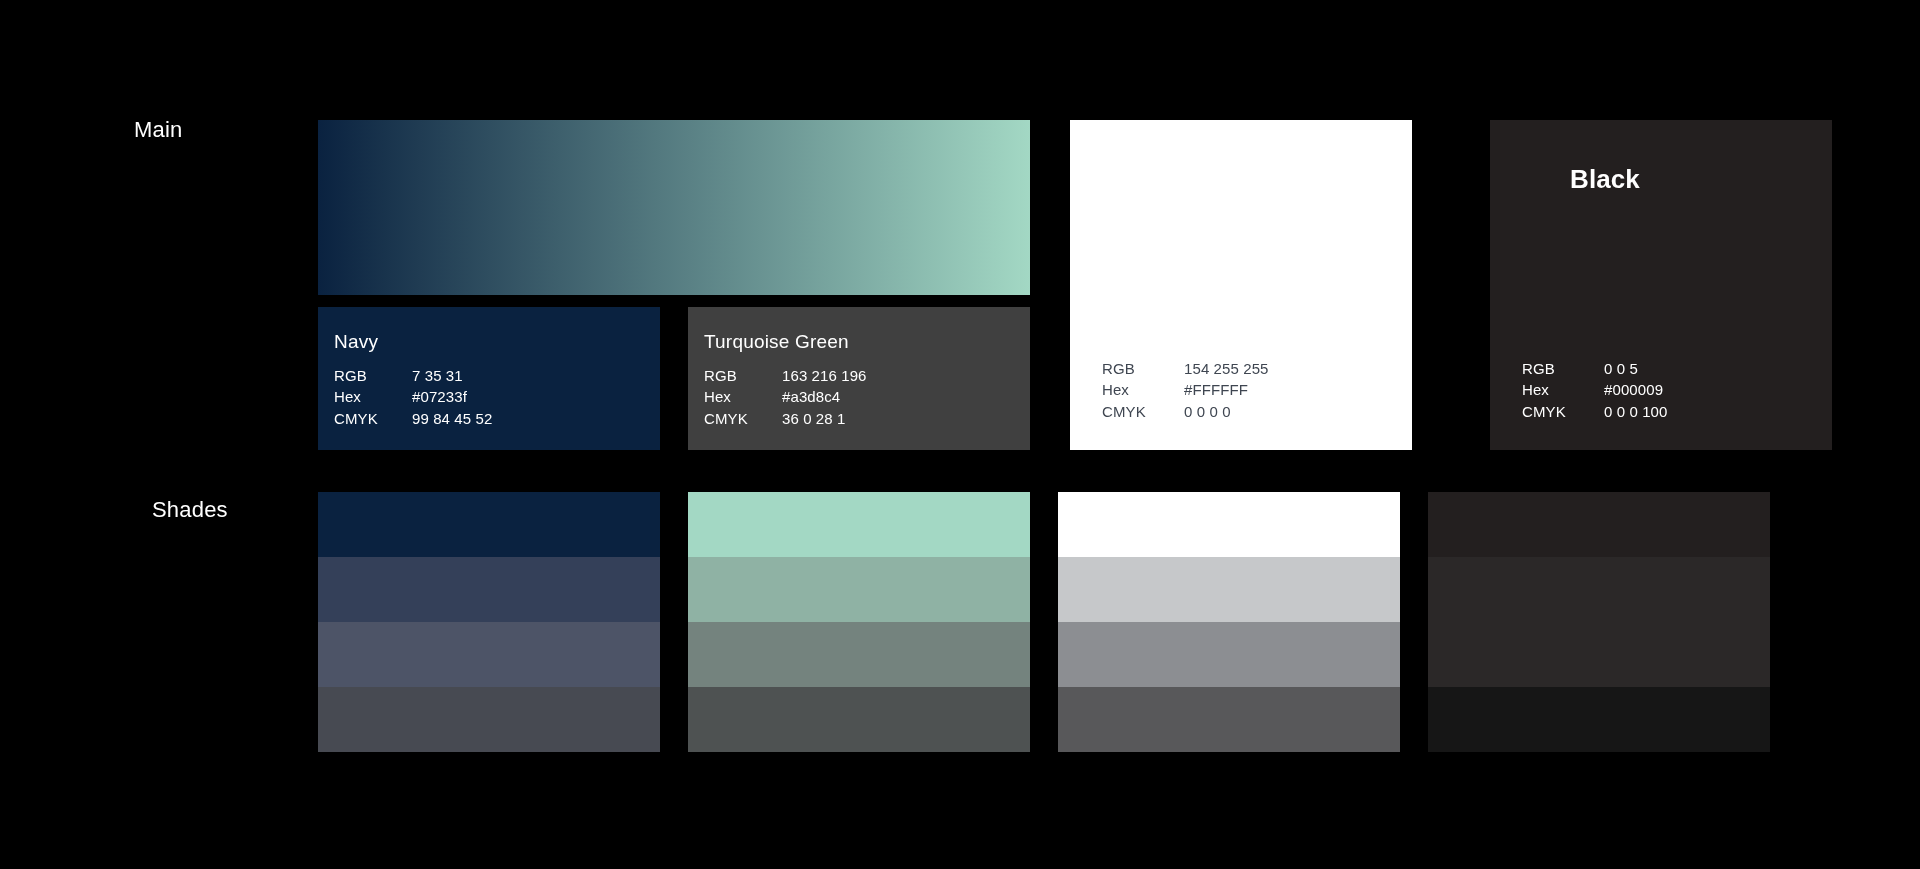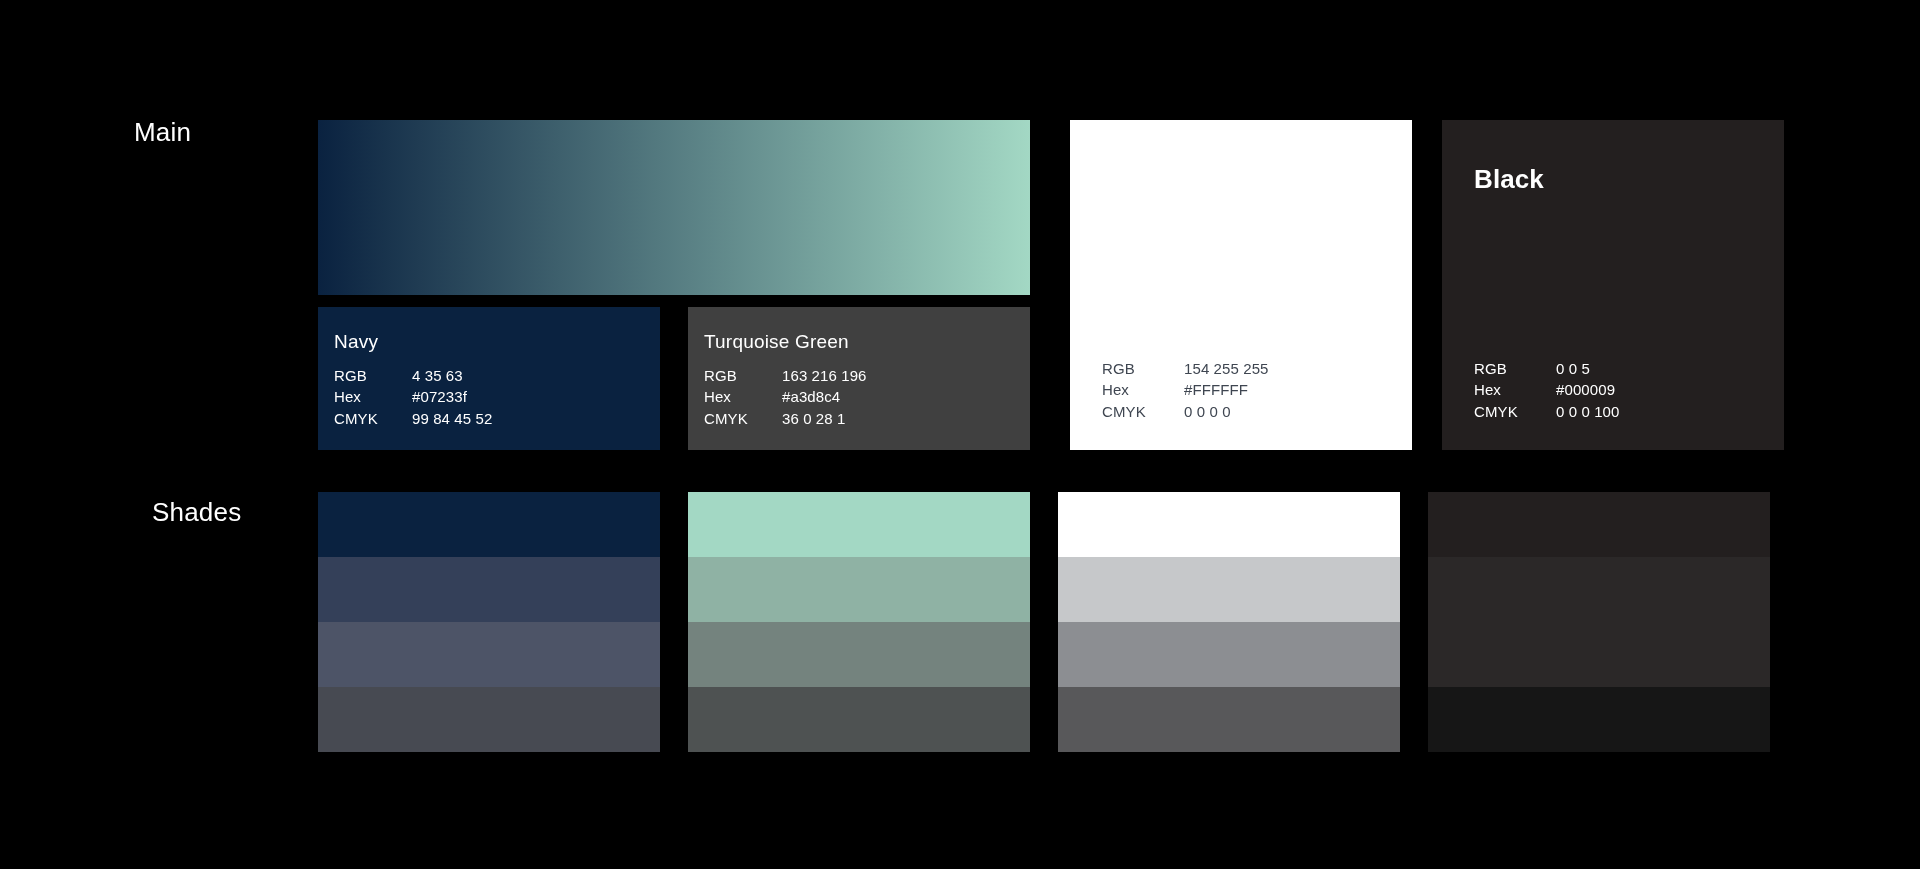--- a/index.html
+++ b/index.html
@@ -14,21 +14,21 @@
   body {
     font-family: "Liberation Sans", sans-serif;
     color: #ffffff;
     position: relative;
   }
 
   
   .section-label {
     position: absolute;
     left: 134px;
-    font-size: 26px;
+    font-size: 22px;
     font-weight: 400;
     letter-spacing: 0.2px;
     color: #ffffff;
     white-space: nowrap;
   }
   #label-main   { top: 117px; }
   #label-shades { top: 497px; margin-left: 18px; }
 
   
   #main-row {
@@ -94,21 +94,21 @@
 
   
   .solid-card {
     position: absolute;
     top: 0;
     width: 342px;
     height: 330px;
     padding: 44px 0 0 0;
   }
   #card-white { left: 752px; background: #ffffff; }
-  #card-black { left: 1124px; background: #231f1f; }
+  #card-black { left: 1172px; background: #231f1f; padding-left: 48px; }
 
   .solid-title {
     font-size: 26px;
     font-weight: 700;
     letter-spacing: 0.1px;
     padding-left: 32px;
     white-space: nowrap;
   }
   #card-white .solid-title { color: #3c4450; }
   #card-black .solid-title { color: #ffffff; }
@@ -161,21 +161,21 @@
       <div class="gradient-fill" id="gradient-fill" style="background: linear-gradient(to right, rgb(10, 34, 64) 0%, rgb(163, 216, 196) 100%);"></div>
     </div>
 
     <div class="swatch-pair">
 
       <div class="swatch-card" id="swatch-navy" style="background: rgb(10, 34, 64); color: rgb(255, 255, 255);">
         <div class="swatch-title">Navy</div>
         <div class="spec-table">
           <div class="spec-row">
             <span class="spec-key">RGB</span>
-            <span class="spec-value">4 35 63</span>
+            <span class="spec-value">7 35 31</span>
           </div>
           <div class="spec-row">
             <span class="spec-key">Hex</span>
             <span class="spec-value">#07233f</span>
           </div>
           <div class="spec-row">
             <span class="spec-key">CMYK</span>
             <span class="spec-value">99 84 45 52</span>
           </div>
         </div>

